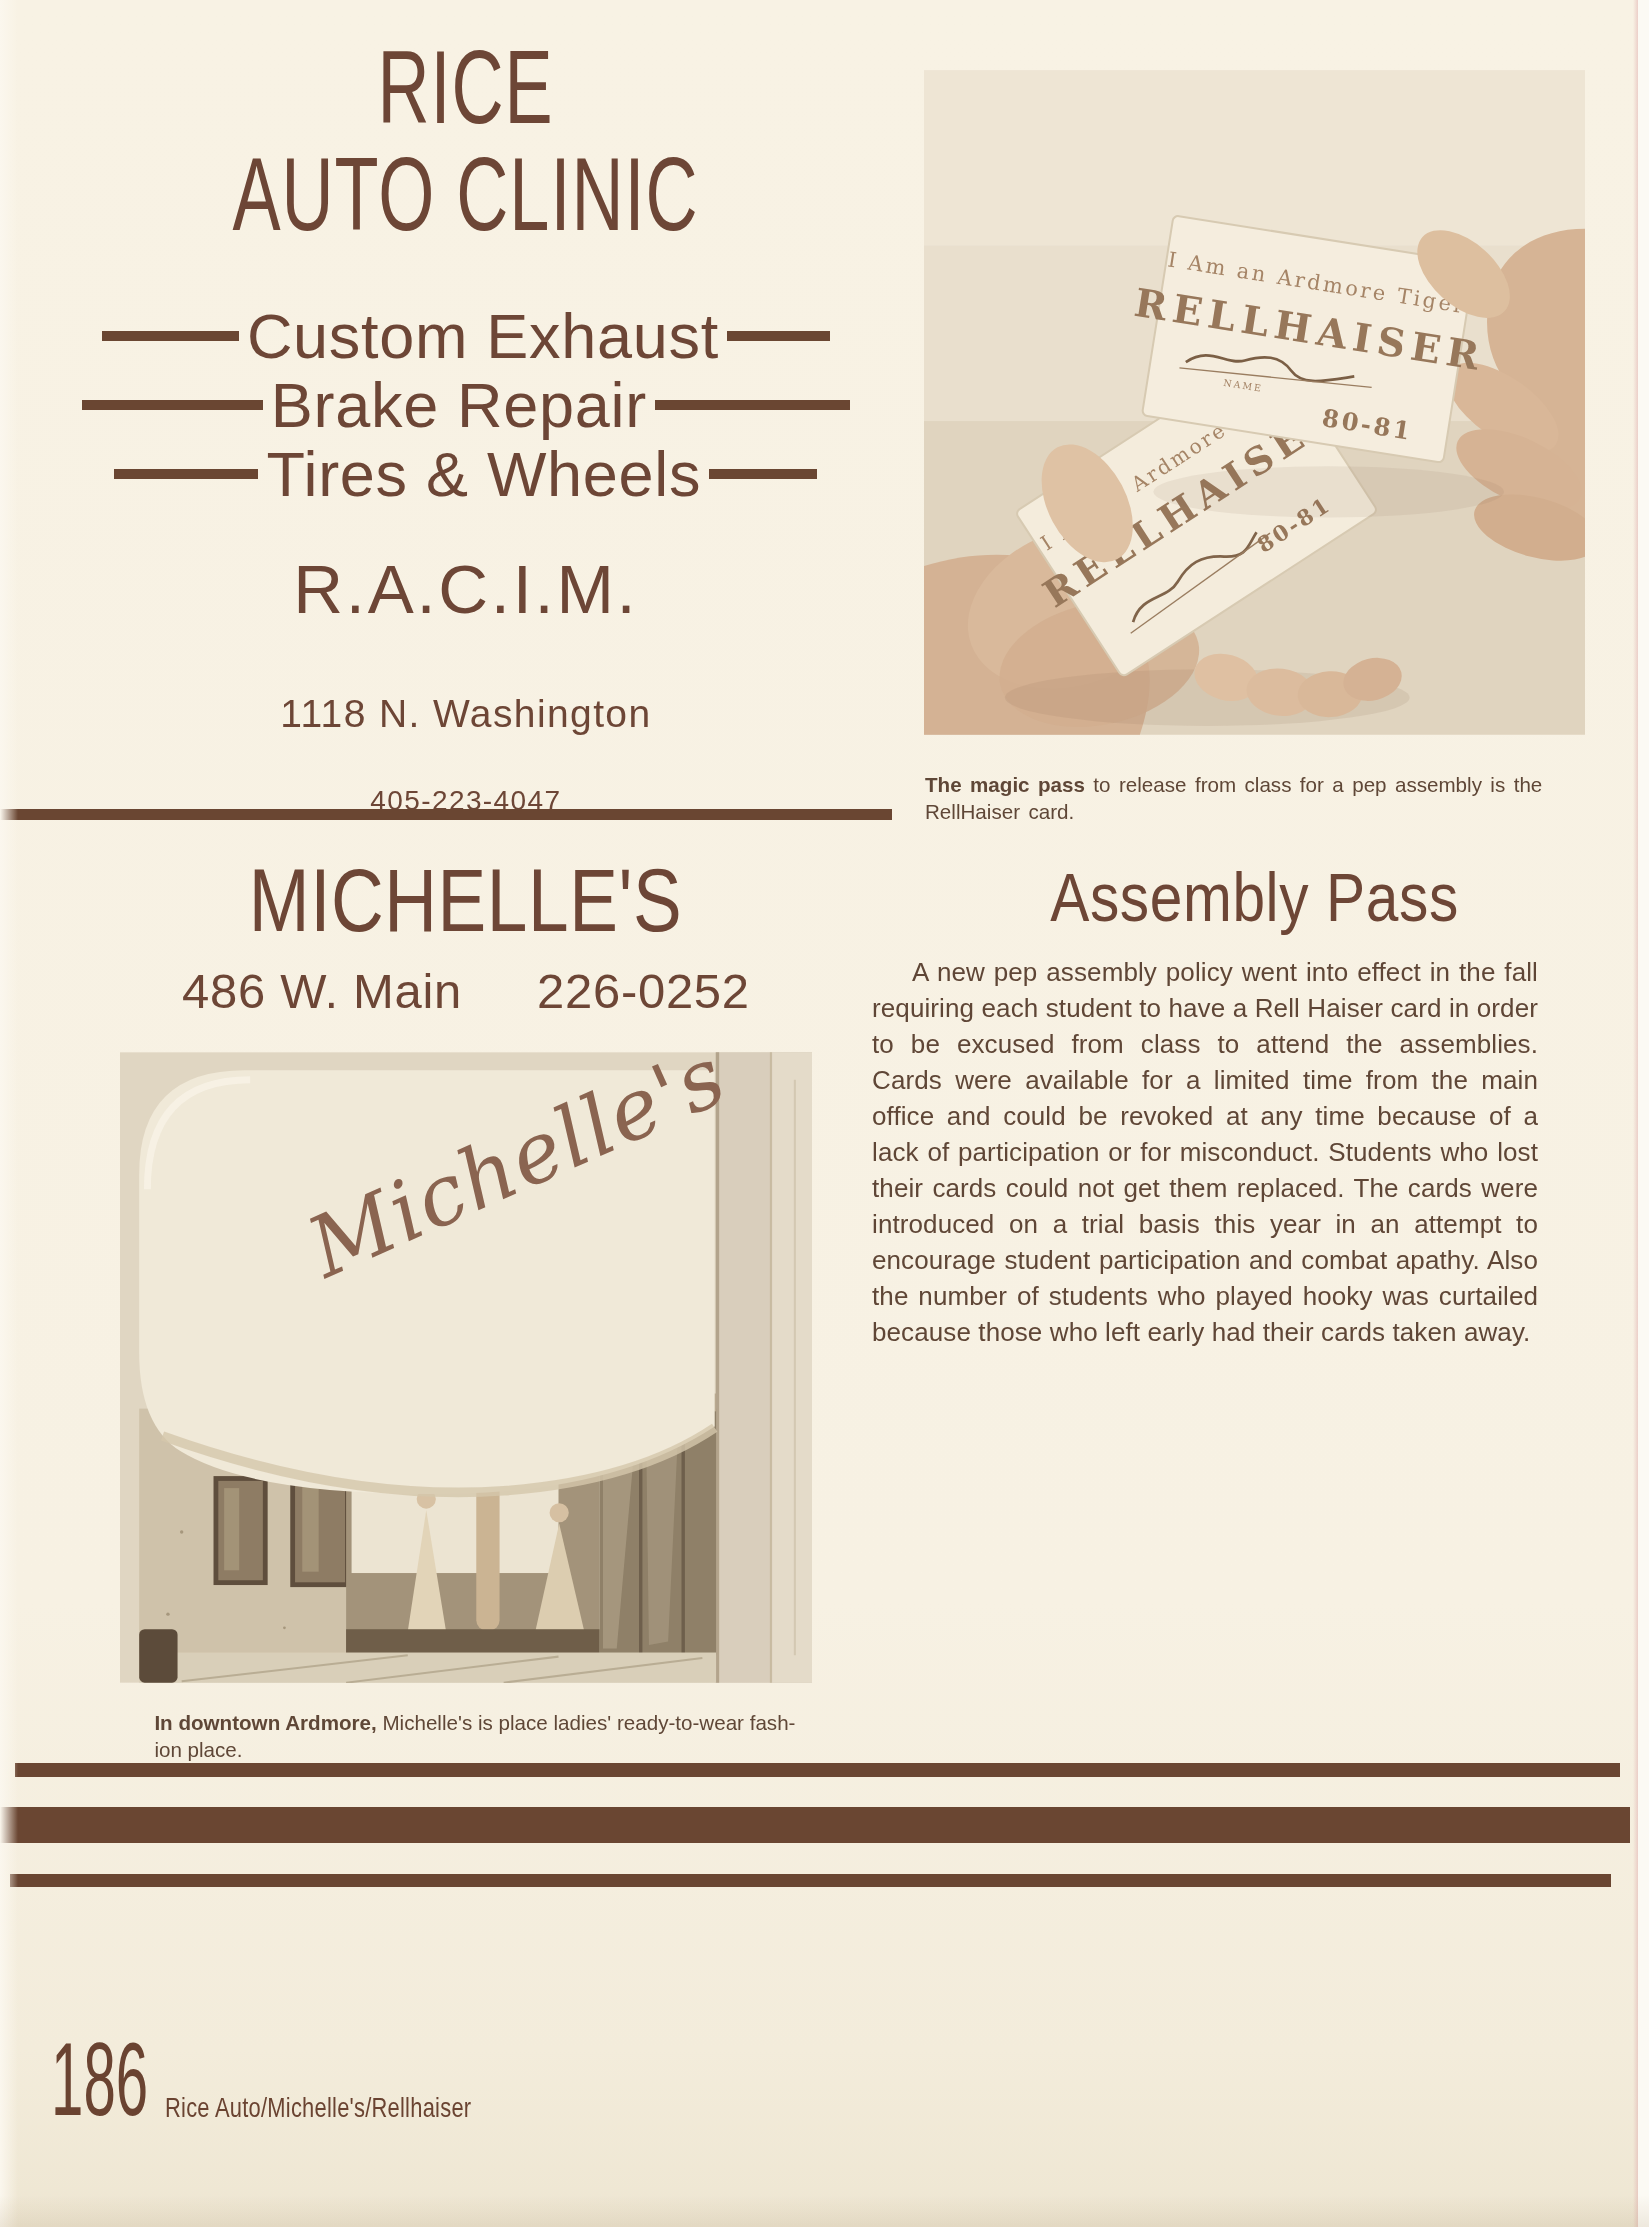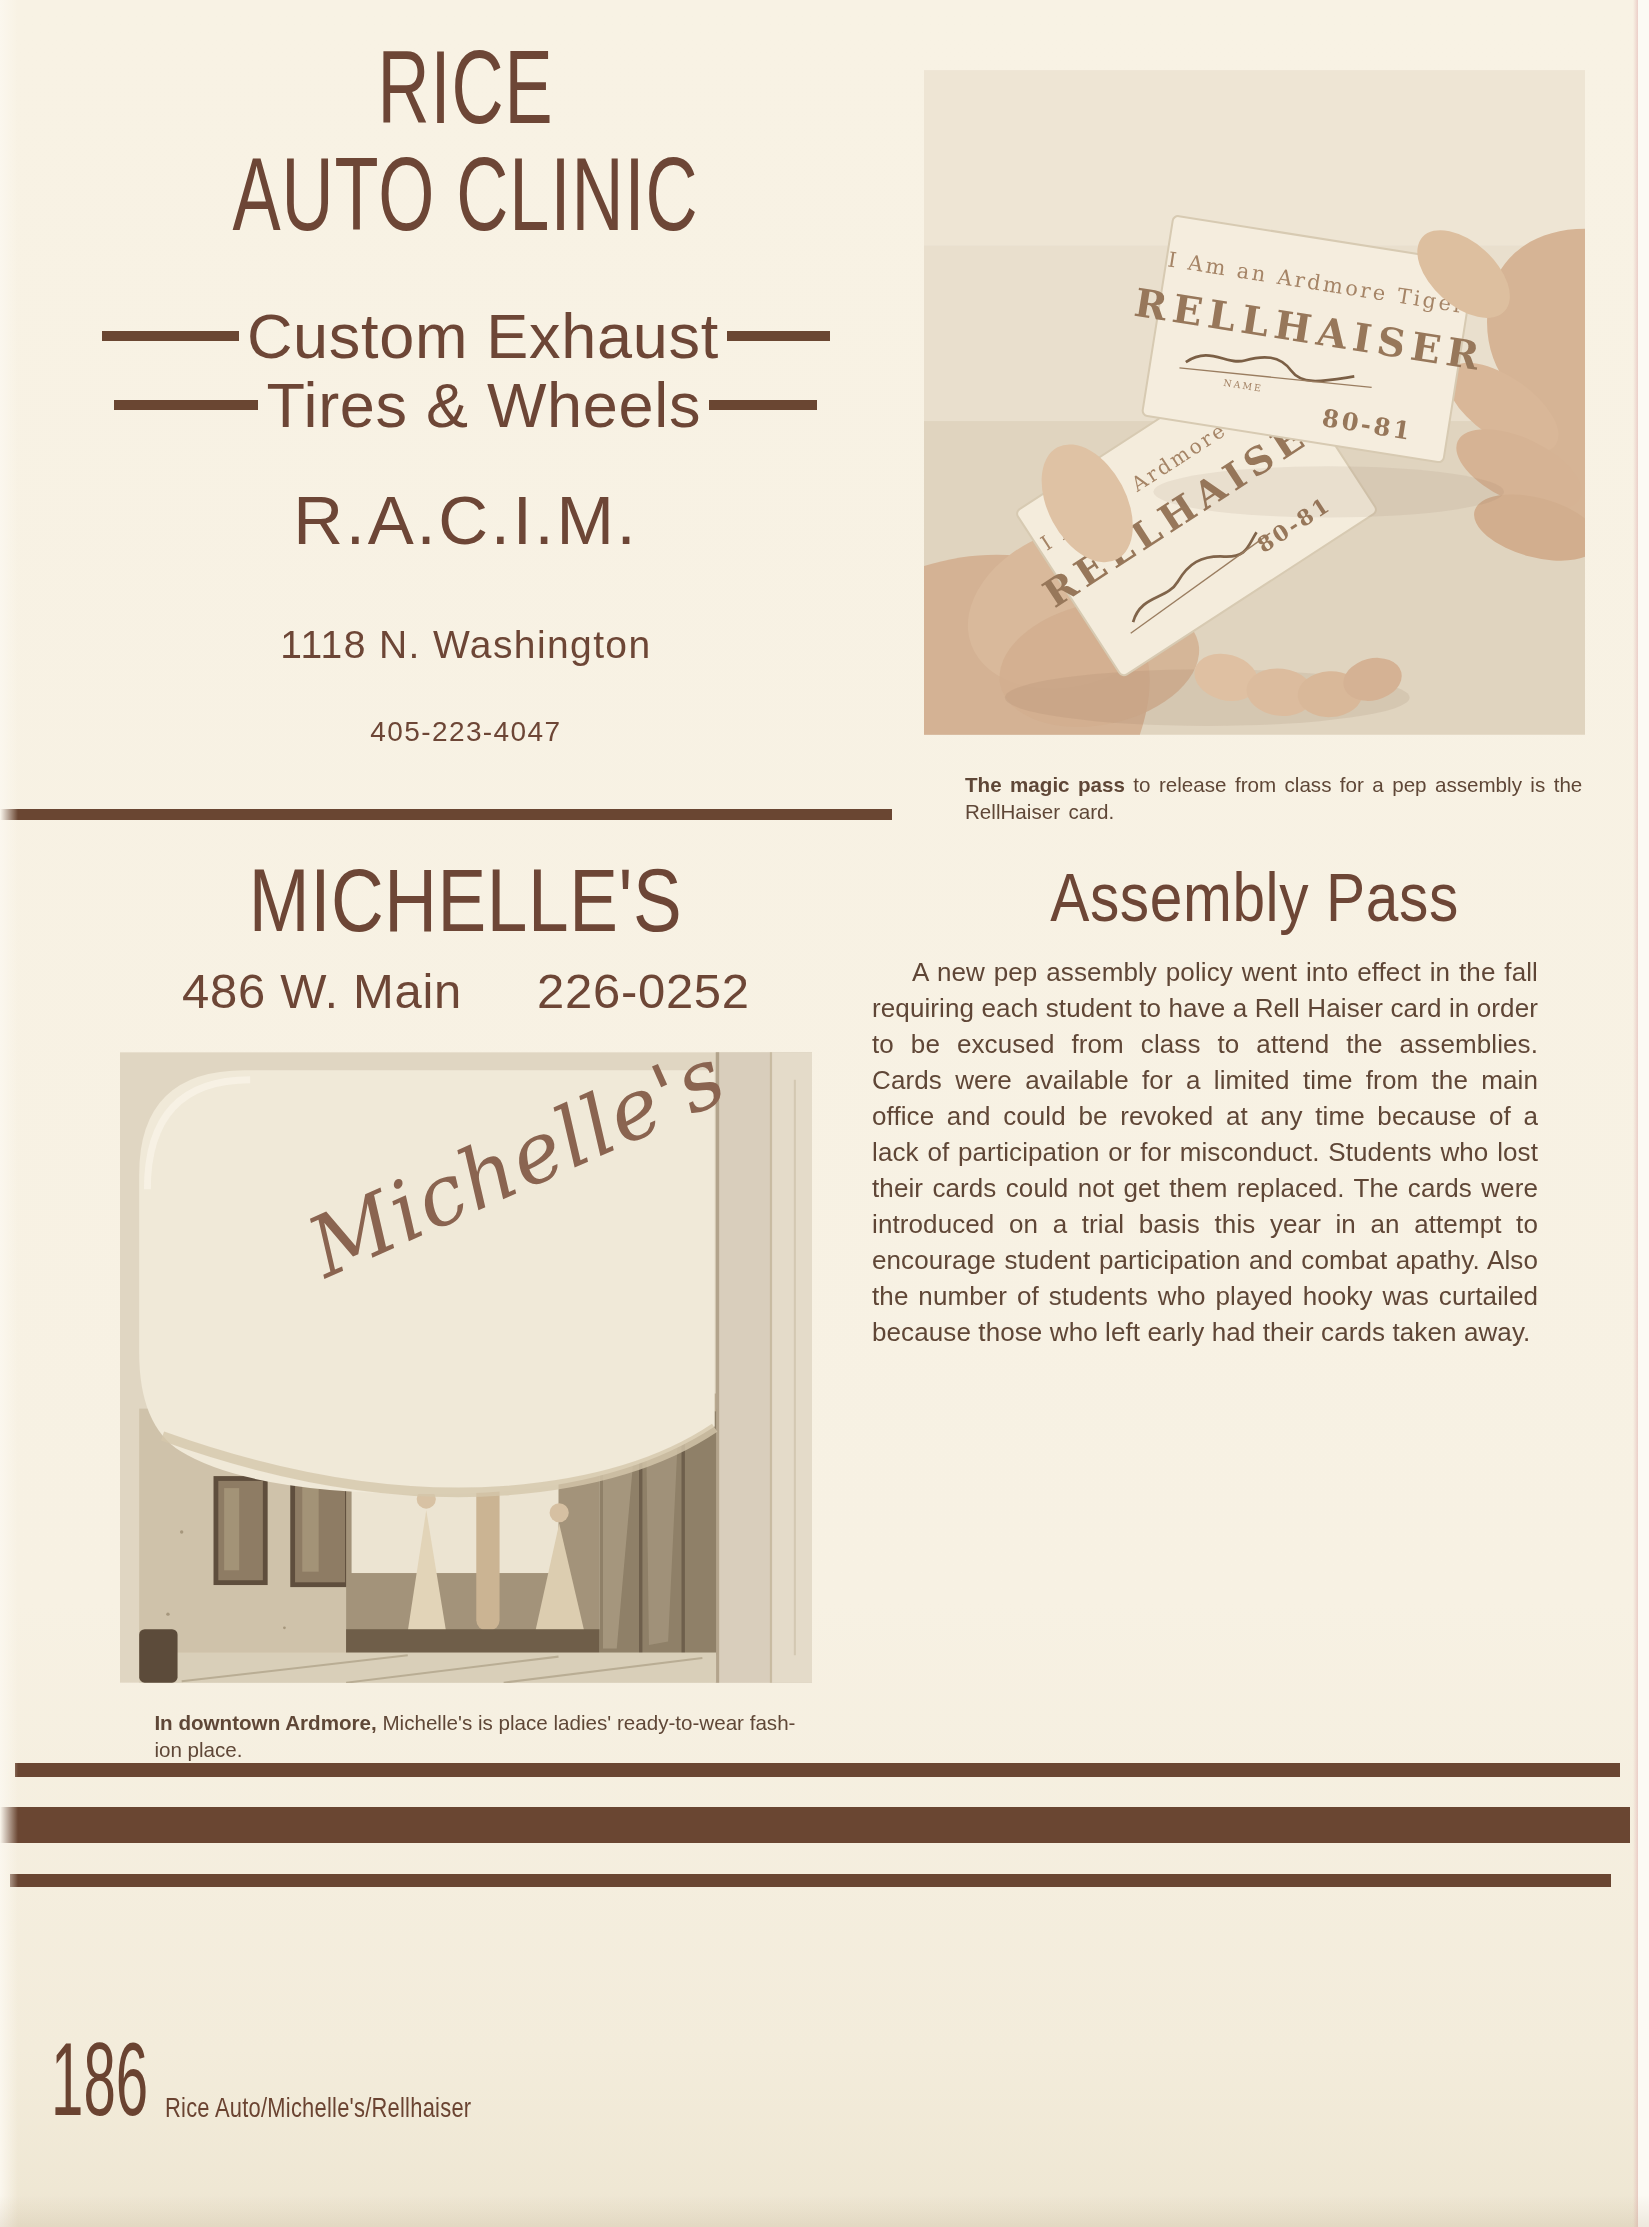--- a/index.html
+++ b/index.html
@@ -43,21 +43,21 @@
   .mich-title{font-size:89px;letter-spacing:0.7px;transform:scaleX(.82);transform-origin:50% 50%;white-space:nowrap;}
   .mich-sub{margin-top:11px;font-size:49px;letter-spacing:0.7px;white-space:nowrap;}
   .mich-sub .addr{margin-right:75px;}
   .mich-photo{margin:33px auto 0;width:692px;height:631px;display:block;}
   .caption{font-size:20.6px;line-height:27.4px;color:#5f4737;text-align:left;}
   .cap-line{display:block;white-space:nowrap;}
   .mich-caption{margin:26px 0 0 127px;width:727px;}
 
   
   .cards-photo{position:absolute;left:924px;top:65px;width:661px;height:675px;margin:0;}
-  .cards-caption{position:absolute;left:965px;top:750px;width:661px;}
+  .cards-caption{position:absolute;left:925px;top:750px;width:661px;}
   .cards-caption .cap-line{word-spacing:2.7px;}
   .assembly-title{position:absolute;left:915px;top:858px;width:679px;margin:0;
     font-size:69px;font-weight:400;color:#6d4636;text-align:center;letter-spacing:0.7px;
     transform:scaleX(.85);transform-origin:50% 50%;white-space:nowrap;}
   .assembly-body{position:absolute;left:872px;top:954px;width:666px;margin:0;
     font-size:26px;line-height:36px;color:#5f4636;text-align:justify;text-indent:40px;letter-spacing:0.1px;}
 
   
   .bar{position:absolute;background:#6a4632;}
   .bar1{left:15px;right:29px;top:1763px;height:14.4px;}
@@ -76,20 +76,25 @@
 
   <section class="rice-ad">
     <div class="rice-title">RICE</div>
     <div class="rice-title">AUTO CLINIC</div>
 
     <div class="svc-rows">
       <div class="svc">
         <span class="rule r1l"></span>
         <span class="svc-text">Custom Exhaust</span>
         <span class="rule r1r"></span>
+      </div>
+      <div class="svc">
+        <span class="rule r2l"></span>
+        <span class="svc-text">Brake Repair</span>
+        <span class="rule r2r"></span>
       </div>
       <div class="svc">
         <span class="rule r3l"></span>
         <span class="svc-text">Tires &amp; Wheels</span>
         <span class="rule r3r"></span>
       </div>
     </div>
 
     <div class="racim">R.A.C.I.M.</div>
     <div class="rice-addr">1118 N. Washington</div>

